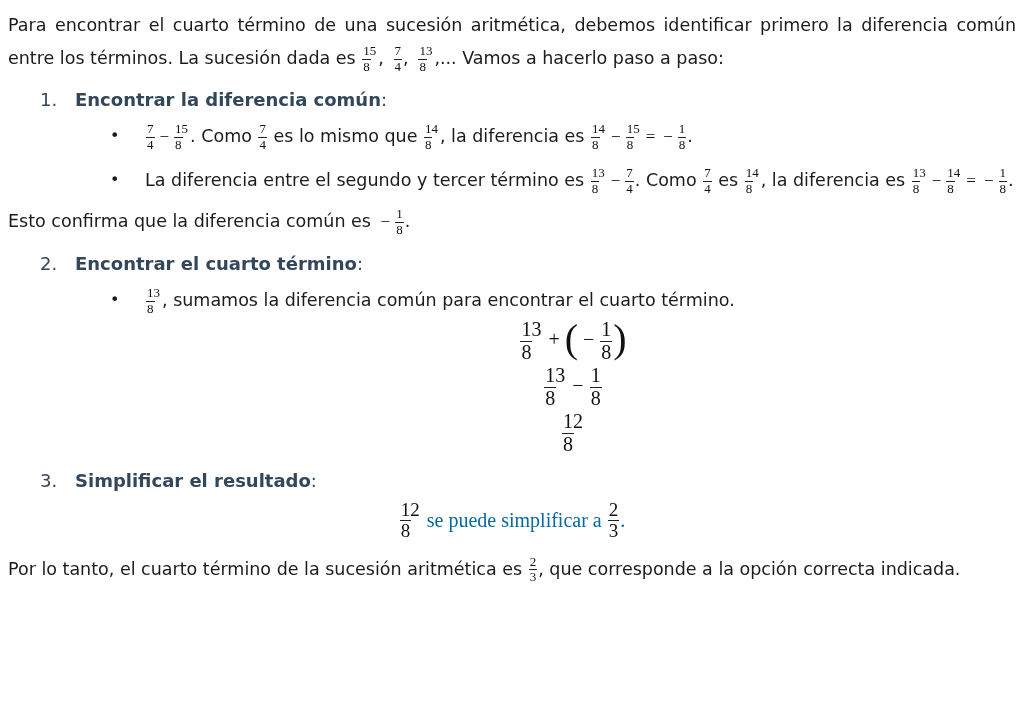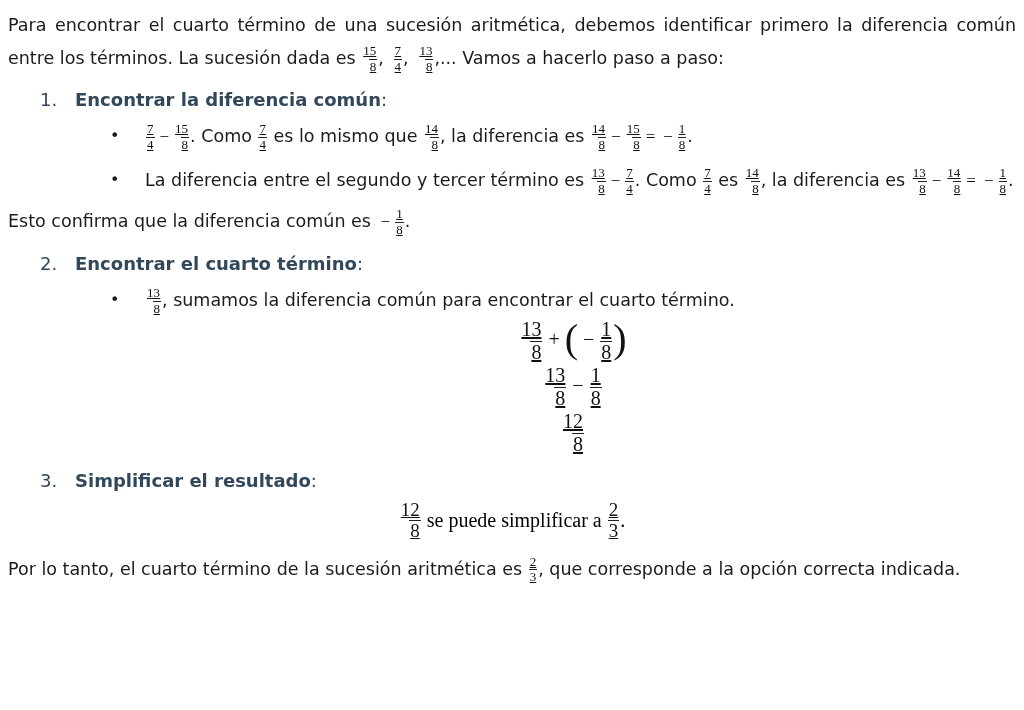--- a/index.html
+++ b/index.html
@@ -55,43 +55,42 @@
     flex: 1;
     font-size: 17.5px;
     line-height: 34px;
     text-align: justify;
   }
 
   
   .frac {
     display: inline-flex;
     flex-direction: column;
-    align-items: flex-end;
+    align-items: flex-start;
     vertical-align: middle;
     font-family: "Liberation Serif", serif;
     font-size: 13px;
     line-height: 1.08;
     color: #111;
     margin: 0 1px;
-    text-decoration: underline;
   }
   .frac .den {
     border-top: 1.3px solid #222;
     padding: 0 1px;
   }
   .frac .num { padding: 0 1px; }
   .op {
     font-family: "Liberation Serif", serif;
     font-size: 17px;
     padding: 0 4px;
     color: #111;
   }
   .mtext {
     font-family: "Liberation Serif", serif;
-    color: #000000;
+    color: #0369a1;
   }
   .paren {
     font-family: "Liberation Serif", serif;
     font-size: 40px;
     font-weight: normal;
     vertical-align: middle;
     line-height: 0;
     position: relative;
     top: -2px;
     color: #111;

